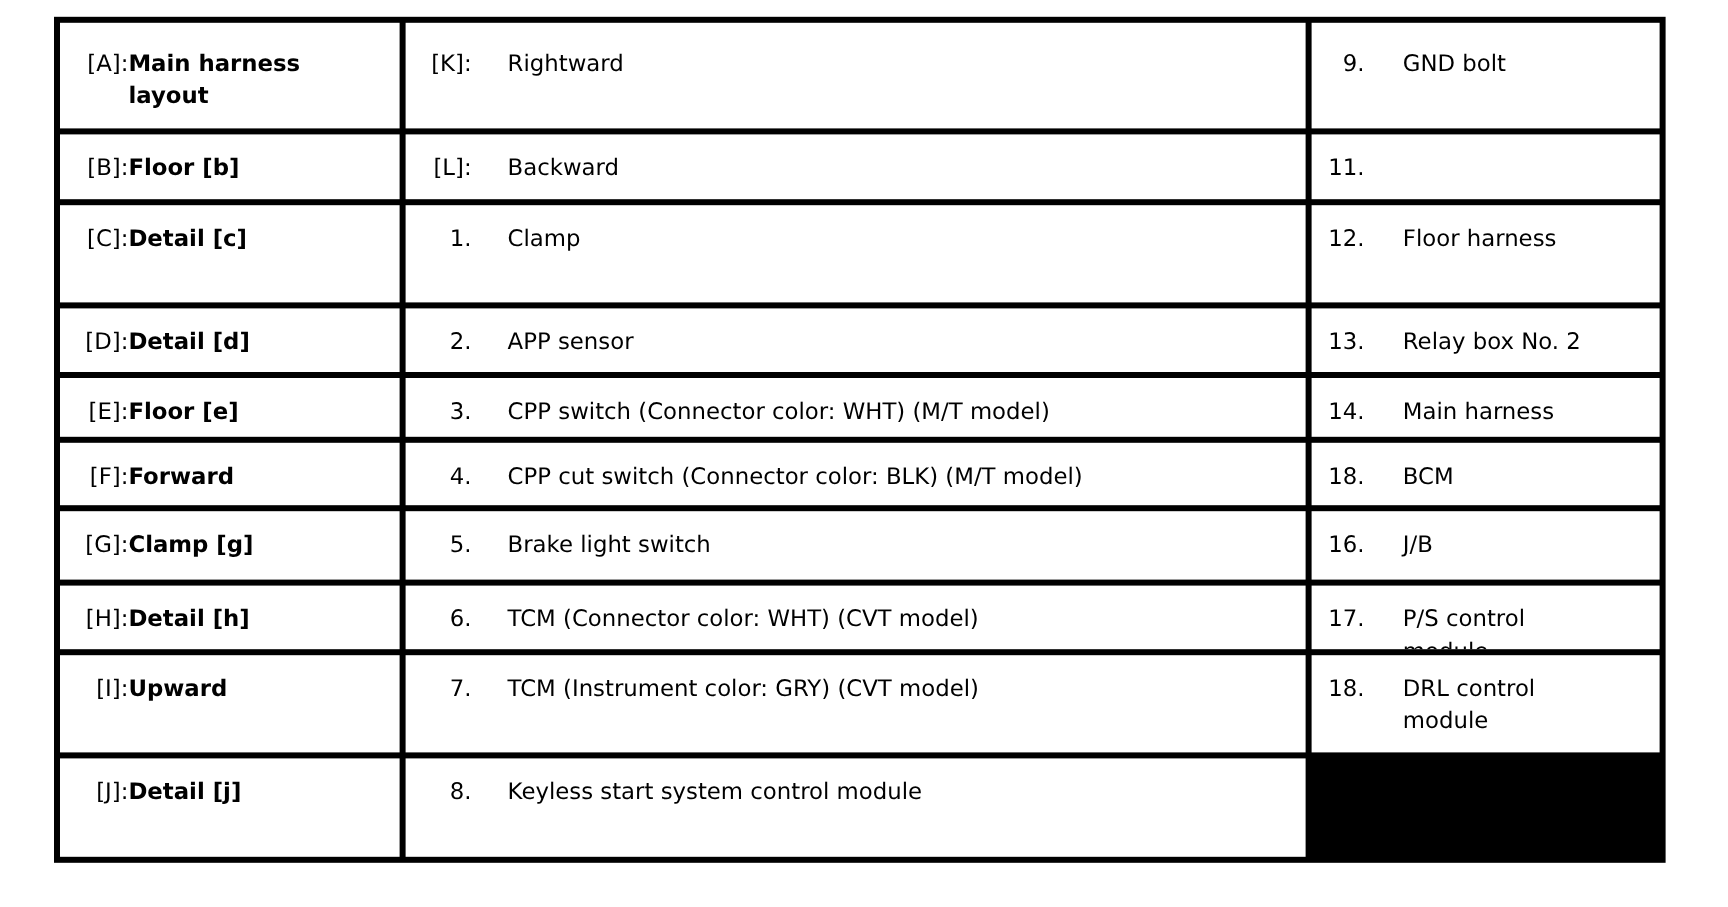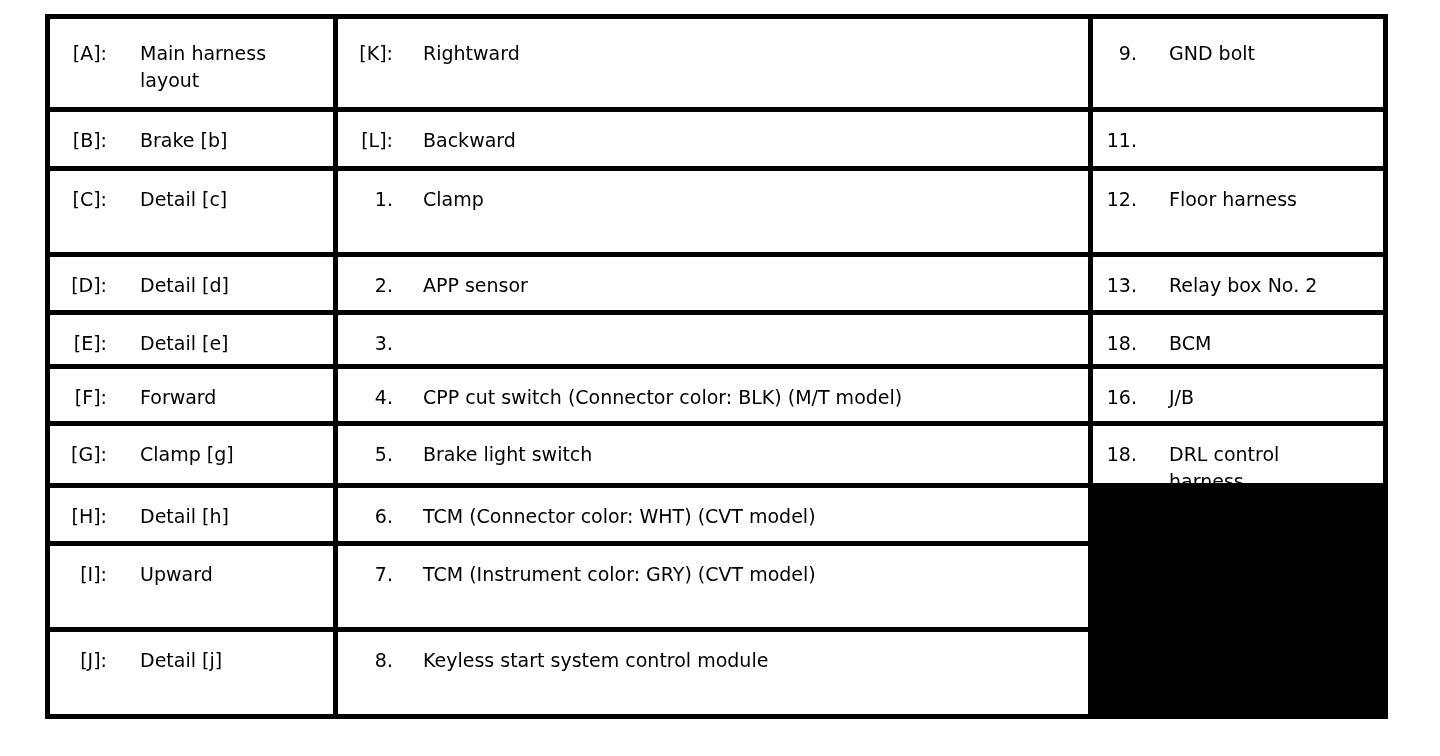--- a/index.html
+++ b/index.html
@@ -37,50 +37,50 @@
     line-height: 27px;
     overflow: hidden;
   }
   .cell.first-row { padding-top: 21px; }
   .marker {
     flex-shrink: 0;
     text-align: right;
     white-space: nowrap;
   }
   .col1 .marker { width: 57px; }
-  .col1 .label  { margin-left: 33px; max-width: 165px; }
+  .col1 .label  { max-width: 165px; font-weight: bold; }
   .col2 .marker { width: 55px; }
   .col2 .label  { margin-left: 30px; text-align: center; }
   .col3 .marker { width: 44px; }
   .col3 .label  { margin-left: 32px; max-width: 172px; }
 </style>
 </head>
 <body>
 
 <div class="legend-table">
 
   <div class="cell col1 first-row">
     <span class="marker">[A]:</span>
     <span class="label">Main harness layout</span>
   </div>
   <div class="cell col1">
     <span class="marker">[B]:</span>
-    <span class="label">Brake [b]</span>
+    <span class="label">Floor [b]</span>
   </div>
   <div class="cell col1">
     <span class="marker">[C]:</span>
     <span class="label">Detail [c]</span>
   </div>
   <div class="cell col1">
     <span class="marker">[D]:</span>
     <span class="label">Detail [d]</span>
   </div>
   <div class="cell col1">
     <span class="marker">[E]:</span>
-    <span class="label">Detail [e]</span>
+    <span class="label">Floor [e]</span>
   </div>
   <div class="cell col1">
     <span class="marker">[F]:</span>
     <span class="label">Forward</span>
   </div>
   <div class="cell col1">
     <span class="marker">[G]:</span>
     <span class="label">Clamp [g]</span>
   </div>
   <div class="cell col1">
@@ -107,20 +107,21 @@
   <div class="cell col2">
     <span class="marker">1.</span>
     <span class="label">Clamp</span>
   </div>
   <div class="cell col2">
     <span class="marker">2.</span>
     <span class="label">APP sensor</span>
   </div>
   <div class="cell col2">
     <span class="marker">3.</span>
+    <span class="label">CPP switch (Connector color: WHT) (M/T model)</span>
   </div>
   <div class="cell col2">
     <span class="marker">4.</span>
     <span class="label">CPP cut switch (Connector color: BLK) (M/T model)</span>
   </div>
   <div class="cell col2">
     <span class="marker">5.</span>
     <span class="label">Brake light switch</span>
   </div>
   <div class="cell col2">
@@ -145,25 +146,33 @@
   </div>
   <div class="cell col3">
     <span class="marker">12.</span>
     <span class="label">Floor harness</span>
   </div>
   <div class="cell col3">
     <span class="marker">13.</span>
     <span class="label">Relay box No. 2</span>
   </div>
   <div class="cell col3">
+    <span class="marker">14.</span>
+    <span class="label">Main harness</span>
+  </div>
+  <div class="cell col3">
     <span class="marker">18.</span>
     <span class="label">BCM</span>
   </div>
   <div class="cell col3">
     <span class="marker">16.</span>
     <span class="label">J/B</span>
   </div>
   <div class="cell col3">
+    <span class="marker">17.</span>
+    <span class="label">P/S control module</span>
+  </div>
+  <div class="cell col3">
     <span class="marker">18.</span>
-    <span class="label">DRL control harness</span>
+    <span class="label">DRL control module</span>
   </div>
 
 </div>
 
 </body></html>

